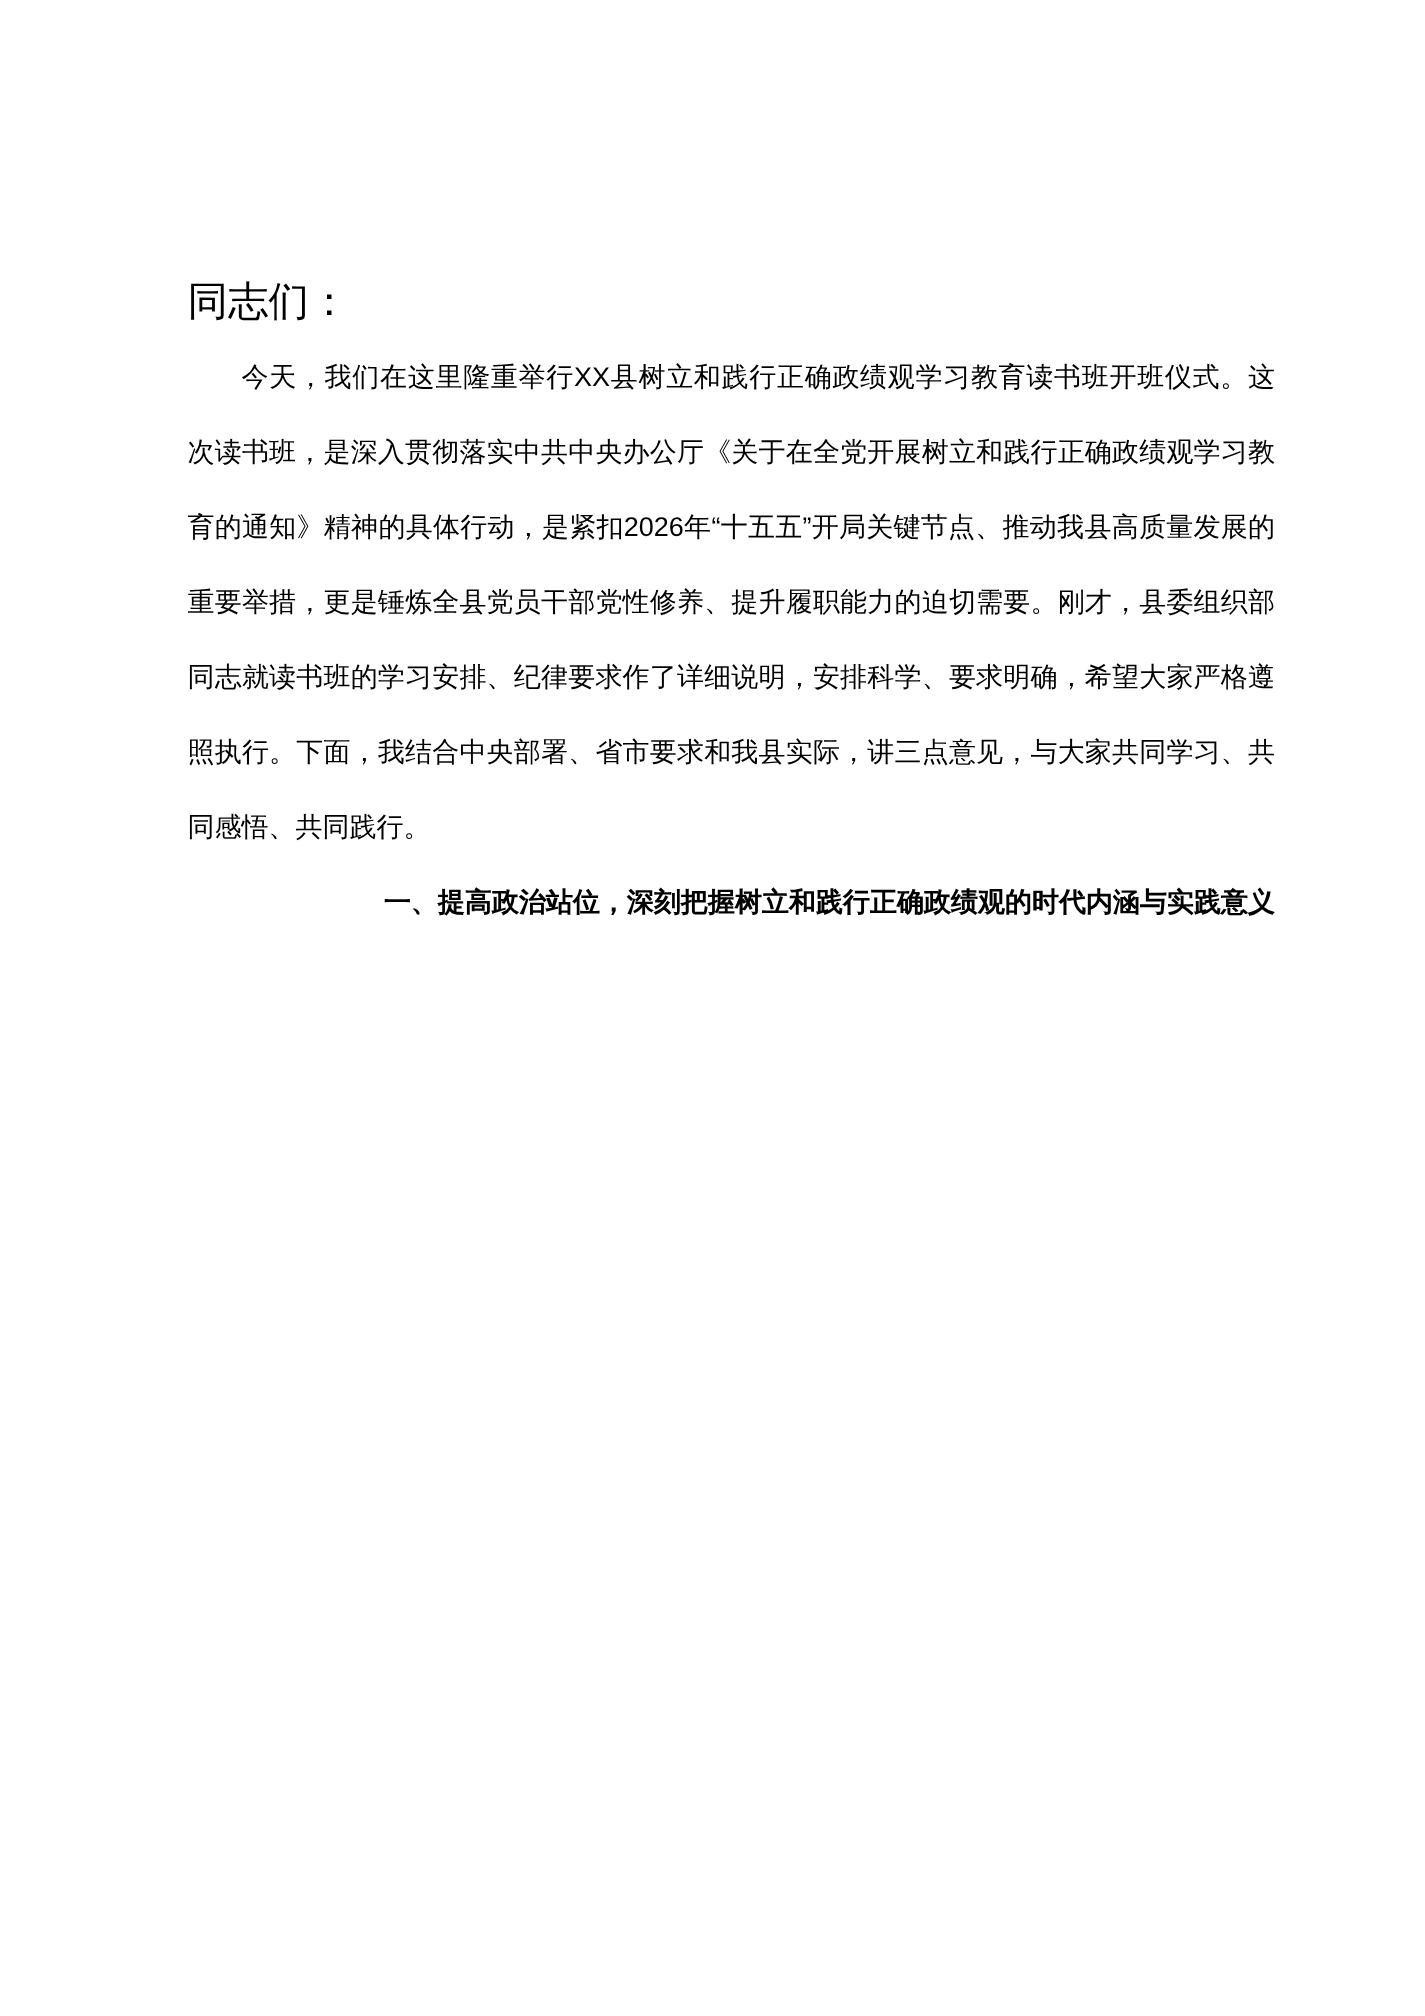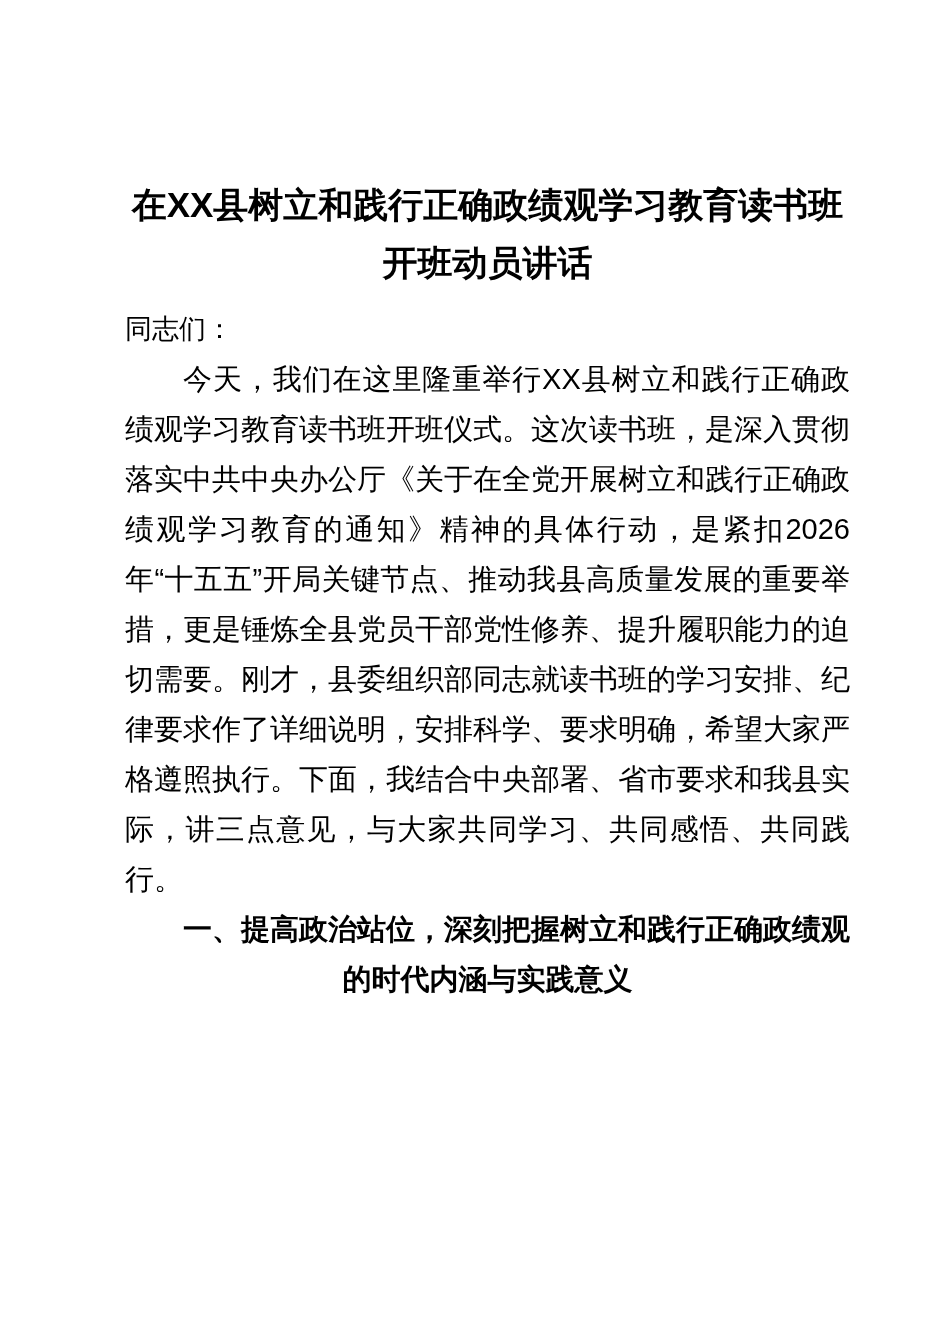--- a/index.html
+++ b/index.html
@@ -25,37 +25,36 @@
       text-align: center;
       margin: 0 0 12px 0;
     }
     .salutation {
       font-size: 27px;
       line-height: 50px;
       margin: 0;
       text-align: left;
     }
     .para {
-      font-size: 29px;
+      font-size: 18px;
       line-height: 50px;
       margin: 0;
       text-align: justify;
       text-indent: 2em;
       word-break: break-all;
     }
     .para.heading {
       font-weight: bold;
-      text-align: center;
+      text-align: right;
     }
   </style>
 </head>
 <body>
 
 <div class="page">
-  <h1 class="doc-title">在XX县树立和践行正确政绩观学习教育读书班开班动员讲话</h1>
 
   <p class="salutation">同志们：</p>
 
   <p class="para">今天，我们在这里隆重举行XX县树立和践行正确政绩观学习教育读书班开班仪式。这次读书班，是深入贯彻落实中共中央办公厅《关于在全党开展树立和践行正确政绩观学习教育的通知》精神的具体行动，是紧扣2026年“十五五”开局关键节点、推动我县高质量发展的重要举措，更是锤炼全县党员干部党性修养、提升履职能力的迫切需要。刚才，县委组织部同志就读书班的学习安排、纪律要求作了详细说明，安排科学、要求明确，希望大家严格遵照执行。下面，我结合中央部署、省市要求和我县实际，讲三点意见，与大家共同学习、共同感悟、共同践行。</p>
 
   <p class="para heading">一、提高政治站位，深刻把握树立和践行正确政绩观的时代内涵与实践意义</p>
 
 </div>
 
 </body></html>

